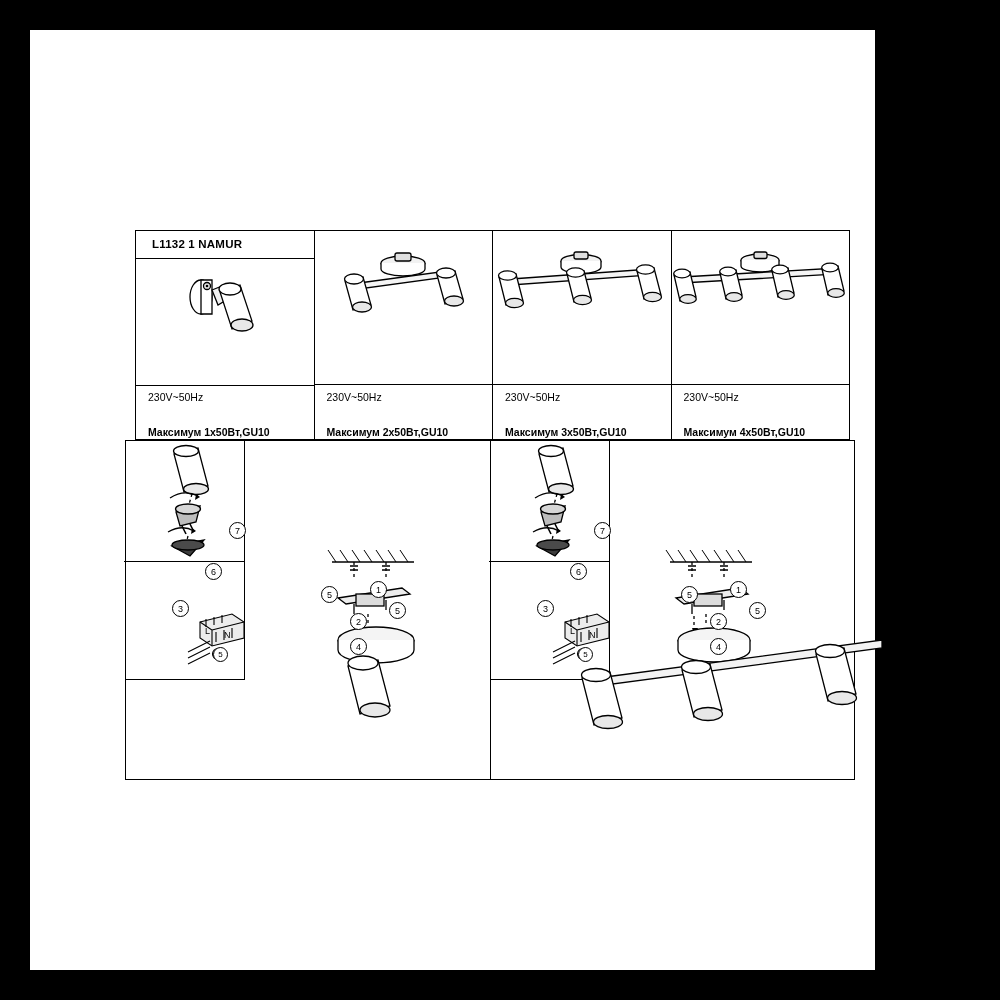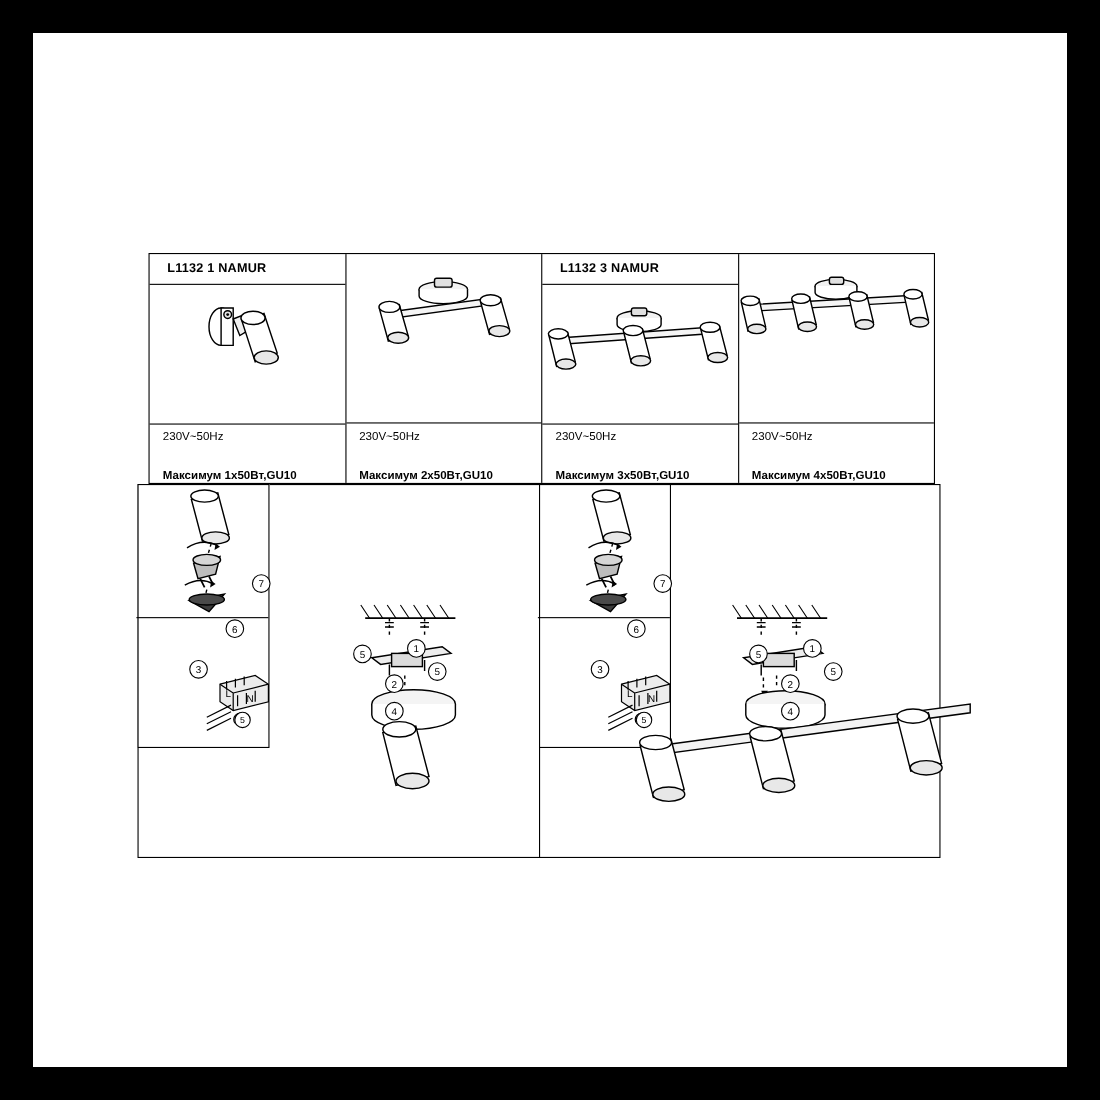--- a/index.html
+++ b/index.html
@@ -9,21 +9,21 @@
   }
   body {
     width: 1000px;
     height: 1000px;
     font-family: "Liberation Sans", sans-serif;
   }
   #sheet {
     position: absolute;
     left: 30px;
     top: 30px;
-    width: 940px;
+    width: 845px;
     height: 940px;
     background: #ffffff;
   }
   .abs { position: absolute; }
 
   
   #spec-table {
     position: absolute;
     left: 105px;
     top: 200px;
@@ -178,21 +178,20 @@
           </g>
         </svg>
       </div>
       <div class="spec-txt">
         <span class="ln1">230V~50Hz</span>
         <span class="ln2">Максимум  2x50Вт,GU10</span>
       </div>
     </div>
 
     <div class="spec-col">
-      <div class="spec-title">L1132 3 NAMUR</div>
       <div class="spec-fig">
         <svg width="176" height="128" viewBox="0 0 176 128">
           <g stroke="#000" stroke-width="1.3" fill="#fff">
             <ellipse cx="88" cy="30" rx="20" ry="6.5" fill="#f2f2f2"></ellipse>
             <path d="M68 30 L68 36 A20 6.5 0 0 0 108 36 L108 30" fill="#fff"></path>
             <rect x="81" y="21" width="14" height="7" rx="2" fill="#e0e0e0"></rect>
 
             <path d="M18 48 L158 38 L158 44 L18 54 Z" fill="#f5f5f5"></path>
 
             <path d="M6 46 L23 43 L30 70 L13 74 Z" fill="#fff"></path>

